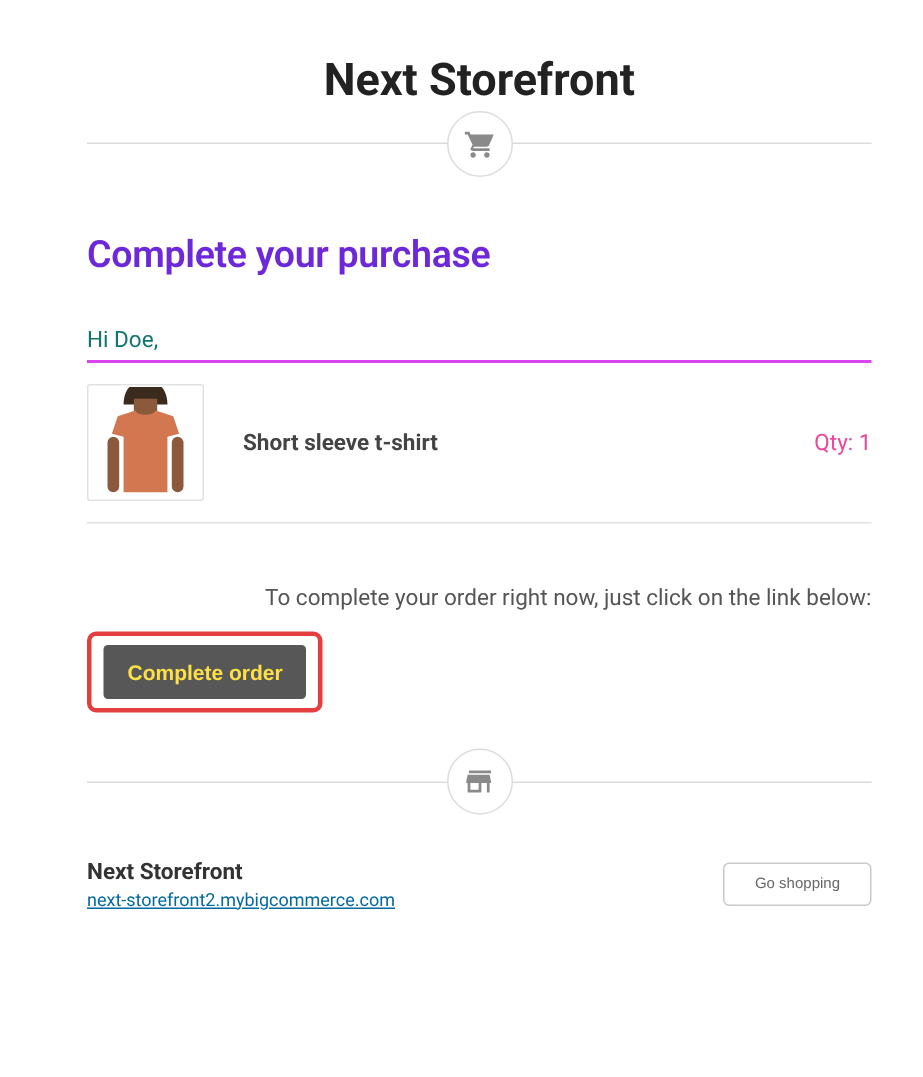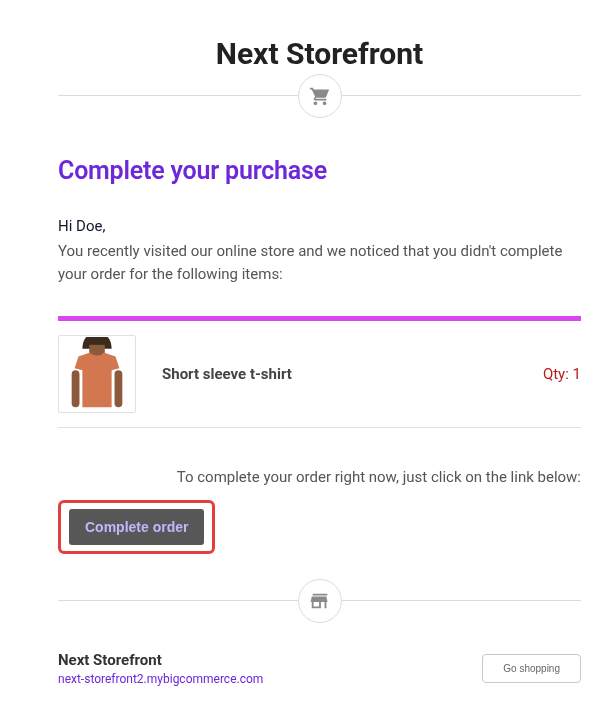--- a/index.html
+++ b/index.html
@@ -55,34 +55,34 @@
     }
     .heading {
       font-size: 25px;
       font-weight: 600;
       color: #6d28d9;
       margin: 60px 0 30px 0;
       letter-spacing: -0.2px;
     }
     .greeting {
       font-size: 15px;
-      color: #0f172a;
+      color: #0f766e;
       line-height: 1.5;
       margin-bottom: 2px;
     }
     .lead {
       font-size: 15px;
       color: #555;
       line-height: 1.55;
       margin-bottom: 30px;
     }
     .item-row {
       display: flex;
       align-items: center;
-      border-top: 5px solid #d946ef;
+      border-top: 2px solid #d946ef;
       border-bottom: 1px solid #e1e1e1;
       padding: 14px 0;
       margin-bottom: 40px;
     }
     .item-thumb {
       width: 78px;
       height: 78px;
       border: 1px solid #e1e1e1;
       border-radius: 2px;
       background: #fff;
@@ -96,38 +96,38 @@
     .tshirt-svg { width: 78px; height: 78px; }
     .item-name {
       font-size: 15px;
       font-weight: 700;
       color: #444;
       margin-left: 26px;
       flex: 1;
     }
     .item-qty {
       font-size: 15px;
-      color: #b91c1c;
+      color: #ec4899;
     }
     .instruction {
       font-size: 15px;
       color: #555;
       margin-bottom: 14px;
       text-align: right;
     }
     .highlight-box {
       border: 3px solid #e53e3e;
       border-radius: 6px;
       padding: 6px 8px;
       display: inline-block;
       margin-bottom: 46px;
     }
     .complete-btn {
       background: #575757;
-      color: #c4b5fd;
+      color: #fde047;
       border: none;
       border-radius: 3px;
       font-size: 14px;
       font-weight: 600;
       padding: 10px 16px;
       cursor: pointer;
     }
     .footer-row {
       display: flex;
       align-items: center;
@@ -137,21 +137,22 @@
     }
     .footer-left { }
     .footer-store {
       font-size: 15px;
       font-weight: 700;
       color: #333;
       margin-bottom: 3px;
     }
     .footer-domain {
       font-size: 12px;
-      color: #6d28d9;
+      color: #0369a1;
+      text-decoration: underline;
     }
     .go-shopping-btn {
       background: #fff;
       color: #666;
       border: 1px solid #c9c9c9;
       border-radius: 4px;
       font-size: 10px;
       font-weight: 500;
       padding: 8px 20px;
       cursor: pointer;
@@ -169,21 +170,20 @@
     <div class="divider-icon-circle">
       <svg viewBox="0 0 24 24">
           <path d="M7 18c-1.1 0-1.99.9-1.99 2S5.9 22 7 22s2-.9 2-2-.9-2-2-2zm10 0c-1.1 0-1.99.9-1.99 2S15.9 22 17 22s2-.9 2-2-.9-2-2-2zM7.16 14h9.69c.75 0 1.41-.41 1.75-1.03L22 5H5.21L4.27 3H1v2h2l3.6 7.59-1.35 2.44C4.52 15.37 5.48 17 7 17h12v-2H7.42c-.14 0-.25-.11-.25-.25l.03-.12.96-1.63z"></path>
         </svg>
     </div>
   </div>
 
   <h2 class="heading">Complete your purchase</h2>
 
   <p class="greeting">Hi Doe,</p>
-  <p class="lead">You recently visited our online store and we noticed that you didn't complete your order for the following items:</p>
 
   <div class="item-row">
     <div class="item-thumb">
       <svg class="tshirt-svg" viewBox="0 0 78 78">
 
         <path d="M28 0 h22 c3 3 4 8 4 12 h-30 c0-4 1-9 4-12z" fill="#3b2a1e"></path>
 
         <rect x="31" y="8" width="16" height="12" fill="#8b5a3c"></rect>
 
         <path d="M20 20 L32 16 C34 20 44 20 46 16 L58 20 L62 32 L54 34 L54 72 L24 72 L24 34 L16 32 Z" fill="#d2774f"></path>

